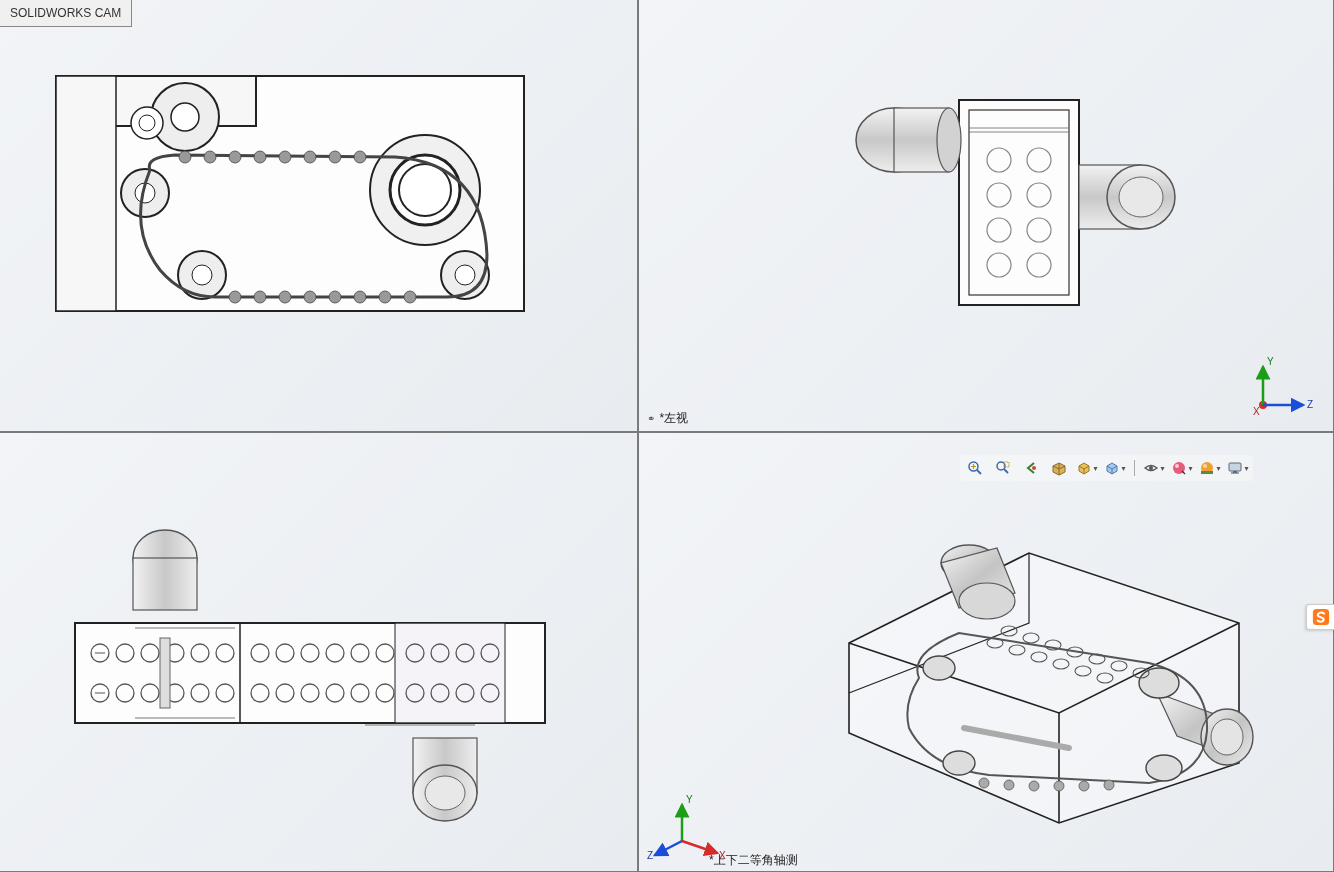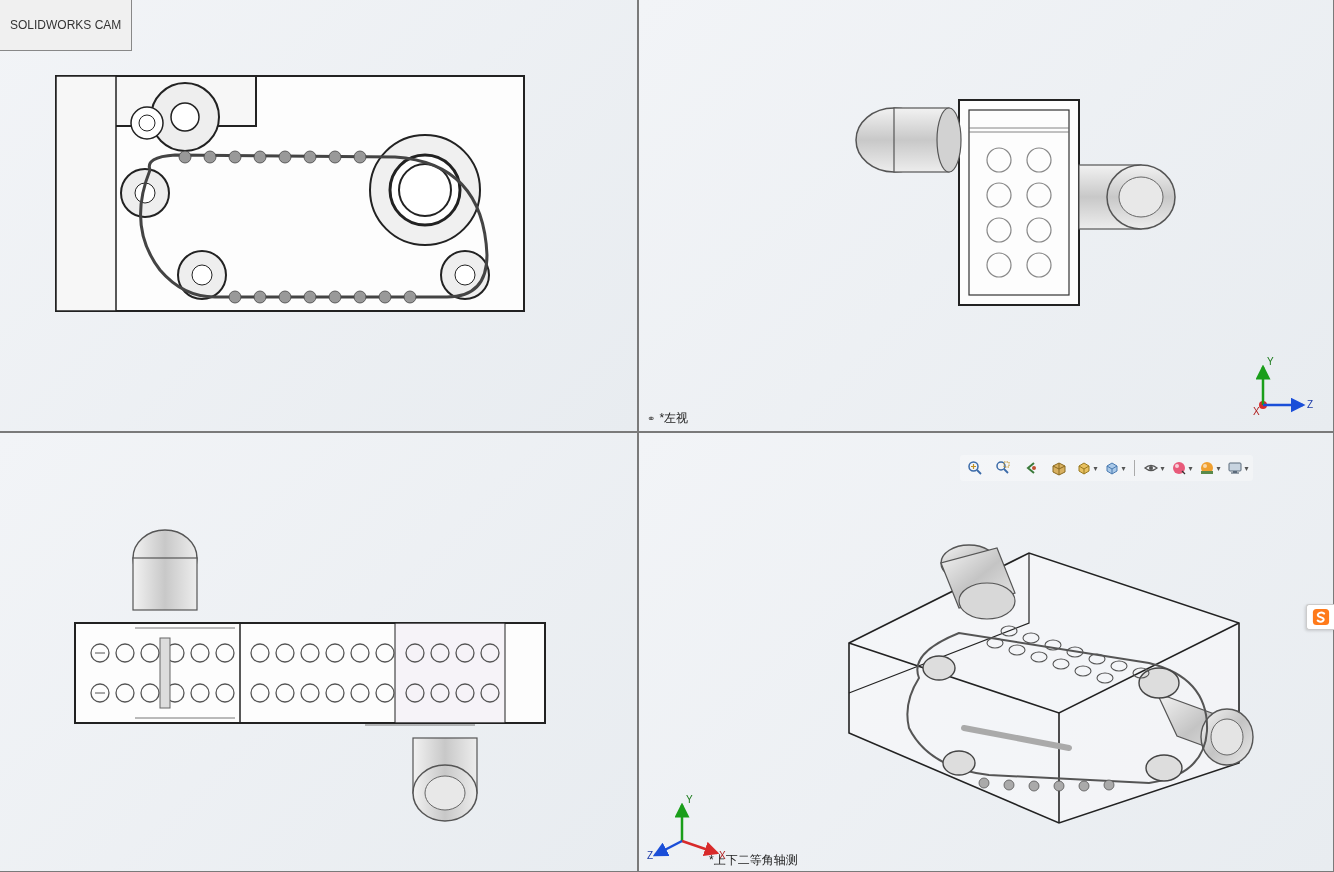--- a/index.html
+++ b/index.html
@@ -12,21 +12,21 @@
     overflow: hidden;
   }
   .vp-tl { left: 0; top: 0; width: 638px; height: 432px; border-top: 0; border-left: 0; }
   .vp-tr { left: 638px; top: 0; width: 696px; height: 432px; border-top: 0; }
   .vp-bl { left: 0; top: 432px; width: 638px; height: 440px; border-left: 0; }
   .vp-br { left: 638px; top: 432px; width: 696px; height: 440px; }
 
   .tab-btn {
     position: absolute;
     left: 0; top: 0;
-    padding: 18px 10px;
+    padding: 6px 10px;
     background: #f0f0f0;
     border: 1px solid #888;
     border-top: none;
     border-left: none;
     font-size: 12px;
     color: #333;
     cursor: pointer;
   }
 
   .triad-yz {

